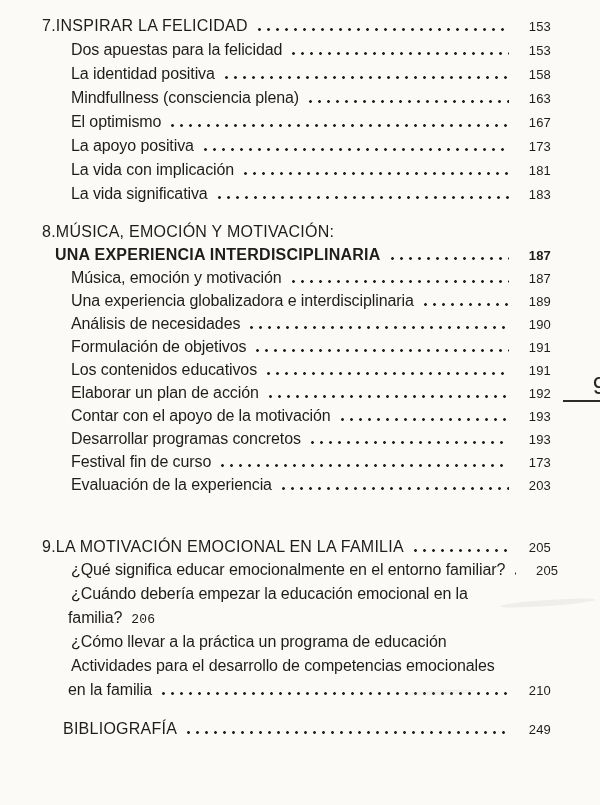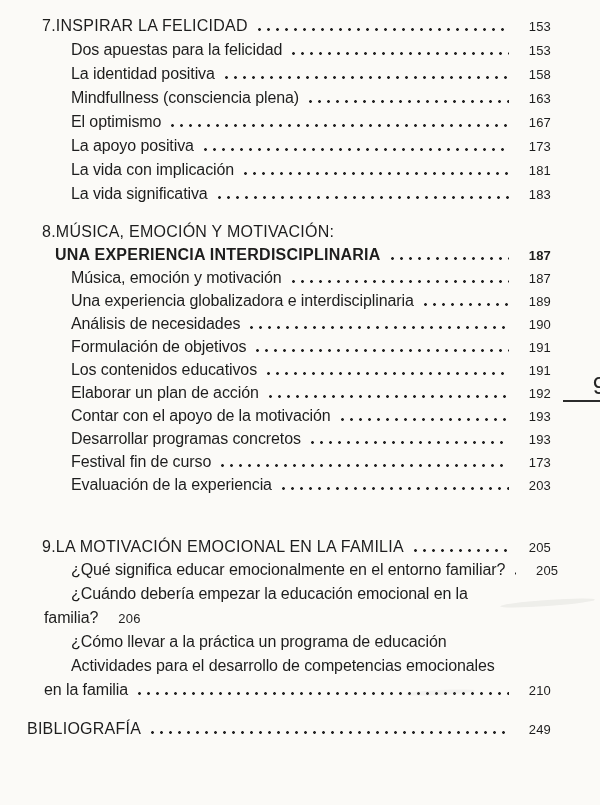--- a/index.html
+++ b/index.html
@@ -14,45 +14,45 @@
   .row{
     display:flex;align-items:baseline;
     height:24px;line-height:24px;
     margin-right:49px;
     white-space:nowrap;
   }
   
   .toc .row:nth-child(n+9):nth-child(-n+21){height:23px;line-height:23px;}
   .gap-s8{margin-top:14px;}
   .gap-s9{margin-top:39px;}
-  .gap-bib{margin-top:15px;}
+  .gap-bib{margin-top:15px;margin-left:36px;}
   .ch{padding-left:42px;}
   .chc{padding-left:55px;font-weight:bold;}
   .sub{padding-left:71px;}
-  .subc{padding-left:44px;}
+  .subc{padding-left:68px;}
   .bib{padding-left:27px;}
   .num{display:inline-block;min-width:13px;}
   .title{white-space:nowrap;}
   .ch .title,.chc .title,.bib .title,.num{
     font-size:16px;letter-spacing:0.25px;
   }
   .sub .title,.subc .title{font-size:16px;letter-spacing:-0.1px;}
   .dots{
     flex:1;align-self:auto;height:3px;
     margin:0 8px 0 7px;
     background-image:radial-gradient(circle,#222 1.3px,transparent 1.5px);
     background-size:9px 3px;
     background-repeat:repeat-x;
     background-position:0 100%;
     min-width:4px;
   }
   .pagenum{
     font-size:13px;min-width:34px;text-align:right;letter-spacing:0.2px;
   }
-  .pagenum.inline{min-width:0;text-align:left;margin-left:20px;}
+  .pagenum.inline{min-width:0;text-align:left;margin-left:9px;font-family:Liberation Mono, monospace;}
   
   .folio-digit{
     position:absolute;top:374px;right:-6px;
     font-size:24px;line-height:24px;color:#242424;
   }
   .folio-rule{
     position:absolute;top:400px;right:0;width:37px;height:2px;
     background:#2b2b2b;
   }
   

